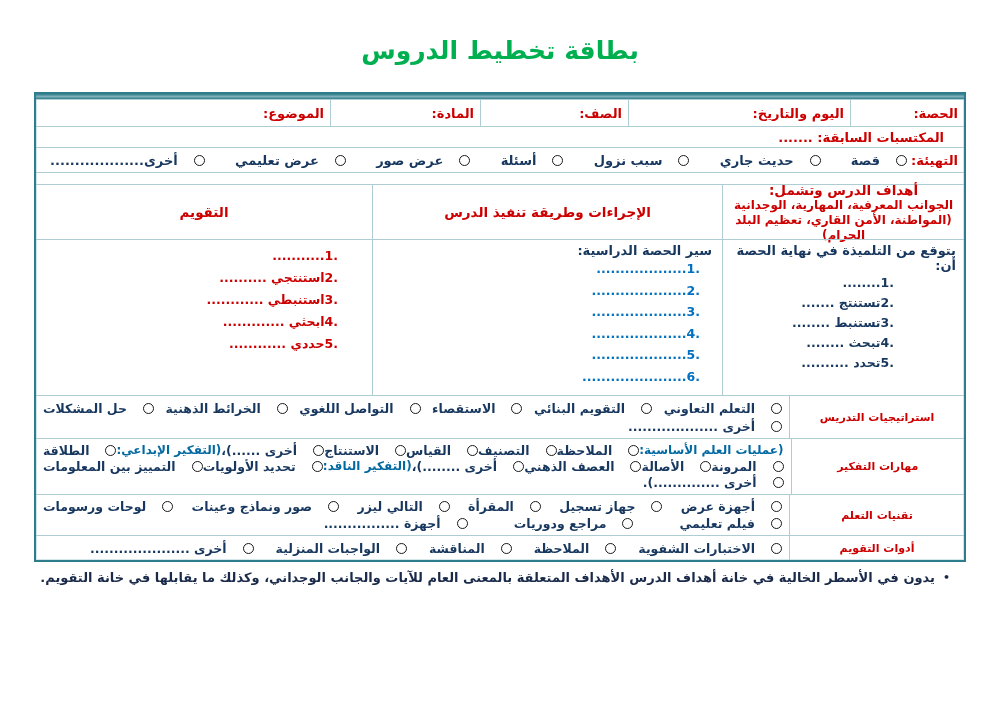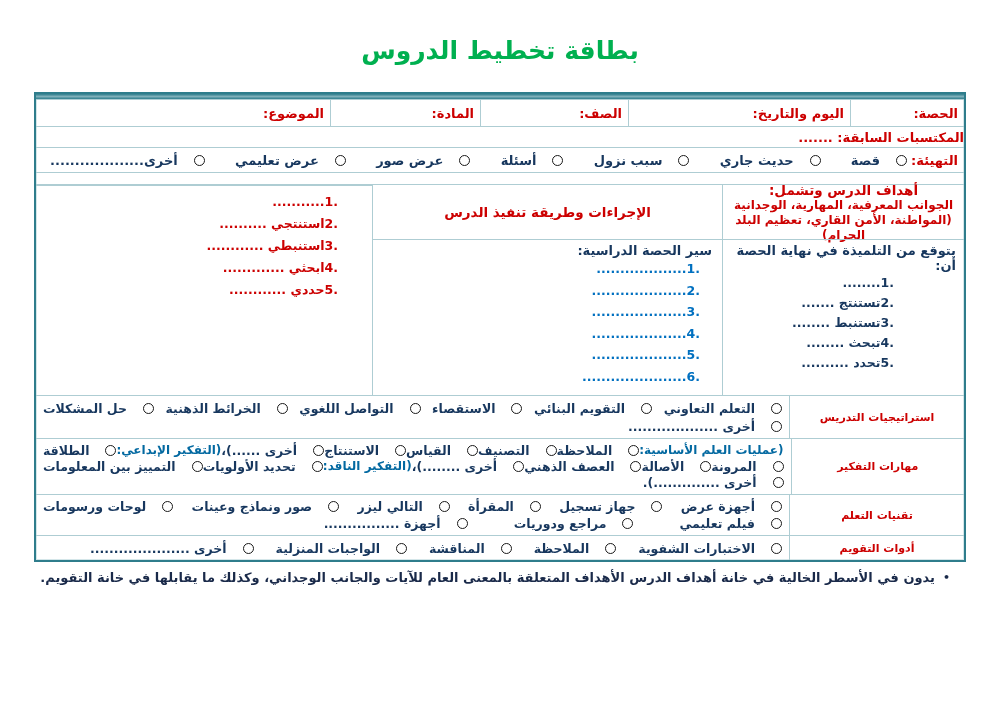--- a/index.html
+++ b/index.html
@@ -42,21 +42,21 @@
     font-weight: bold; font-size: 13px;
   }
   .fields .cell:last-child { border-inline-end: none; }
   .c-date  { width: 222px; }
   .c-period{ width: 114px; }
   .c-class { width: 148px; }
   .c-subj  { width: 150px; }
   .c-topic { flex: 1; }
 
   
-  .prior { height: 21px; display: flex; align-items: center; padding: 0 0; font-size: 13px; font-weight: bold; }
+  .prior { height: 21px; display: flex; align-items: center; padding: 0 20px; font-size: 13px; font-weight: bold; }
 
   
   .warmup { height: 25px; display: flex; align-items: center; padding: 0 6px 0 14px; gap: 4px; }
   .warmup-label { font-size: 13px; font-weight: bold; white-space: nowrap; }
   .warmup-opts { flex: 1; display: flex; justify-content: space-between; align-items: center; }
 
   .opt { display: inline-flex; align-items: center; gap: 16px; font-size: 13px; font-weight: bold; color: #17375E; white-space: nowrap; }
   .radio {
     width: 11px; height: 11px; flex: 0 0 11px;
     border: 1.5px solid #1a1a1a; border-radius: 50%;
@@ -232,20 +232,23 @@
             <div class="li blue"><span class="num">2.</span><span>....................</span></div>
             <div class="li blue"><span class="num">3.</span><span>....................</span></div>
             <div class="li blue"><span class="num">4.</span><span>....................</span></div>
             <div class="li blue"><span class="num">5.</span><span>....................</span></div>
             <div class="li blue"><span class="num">6.</span><span>......................</span></div>
           </div>
         </div>
       </div>
 
       <div class="col col-eval">
+        <div class="colhead red">
+          <div class="h1">التقويم</div>
+        </div>
         <div class="colbody">
           <div class="eval-list">
             <div class="li red"><span class="num">1.</span><span>...........</span></div>
             <div class="li red"><span class="num">2.</span><span>استنتجي ..........</span></div>
             <div class="li red"><span class="num">3.</span><span>استنبطي ............</span></div>
             <div class="li red"><span class="num">4.</span><span>ابحثي .............</span></div>
             <div class="li red"><span class="num">5.</span><span>حددي ............</span></div>
           </div>
         </div>
       </div>

